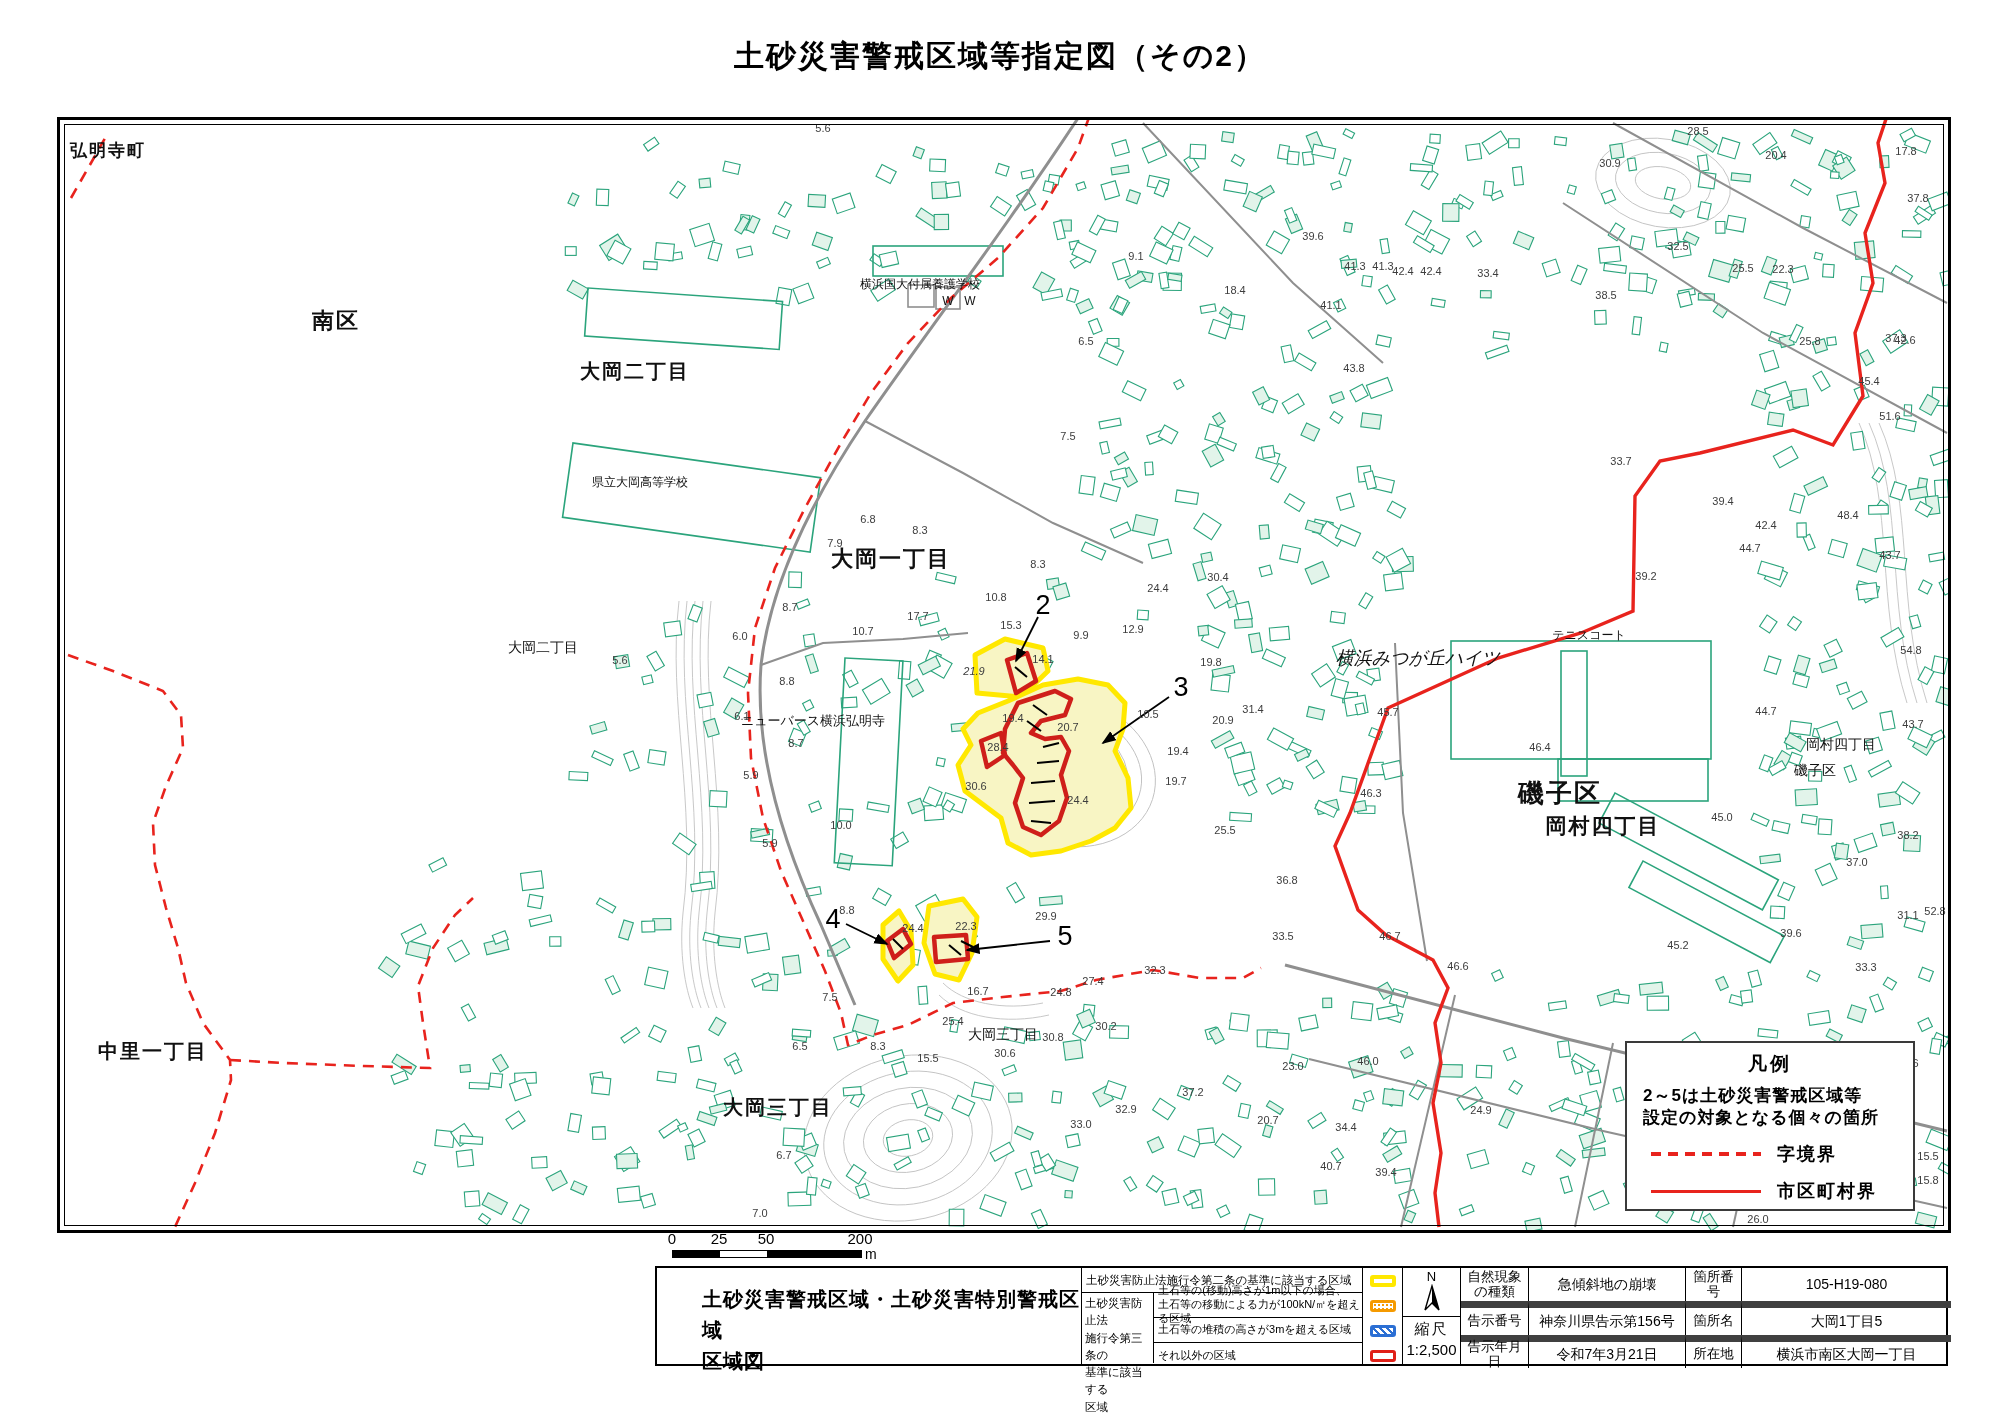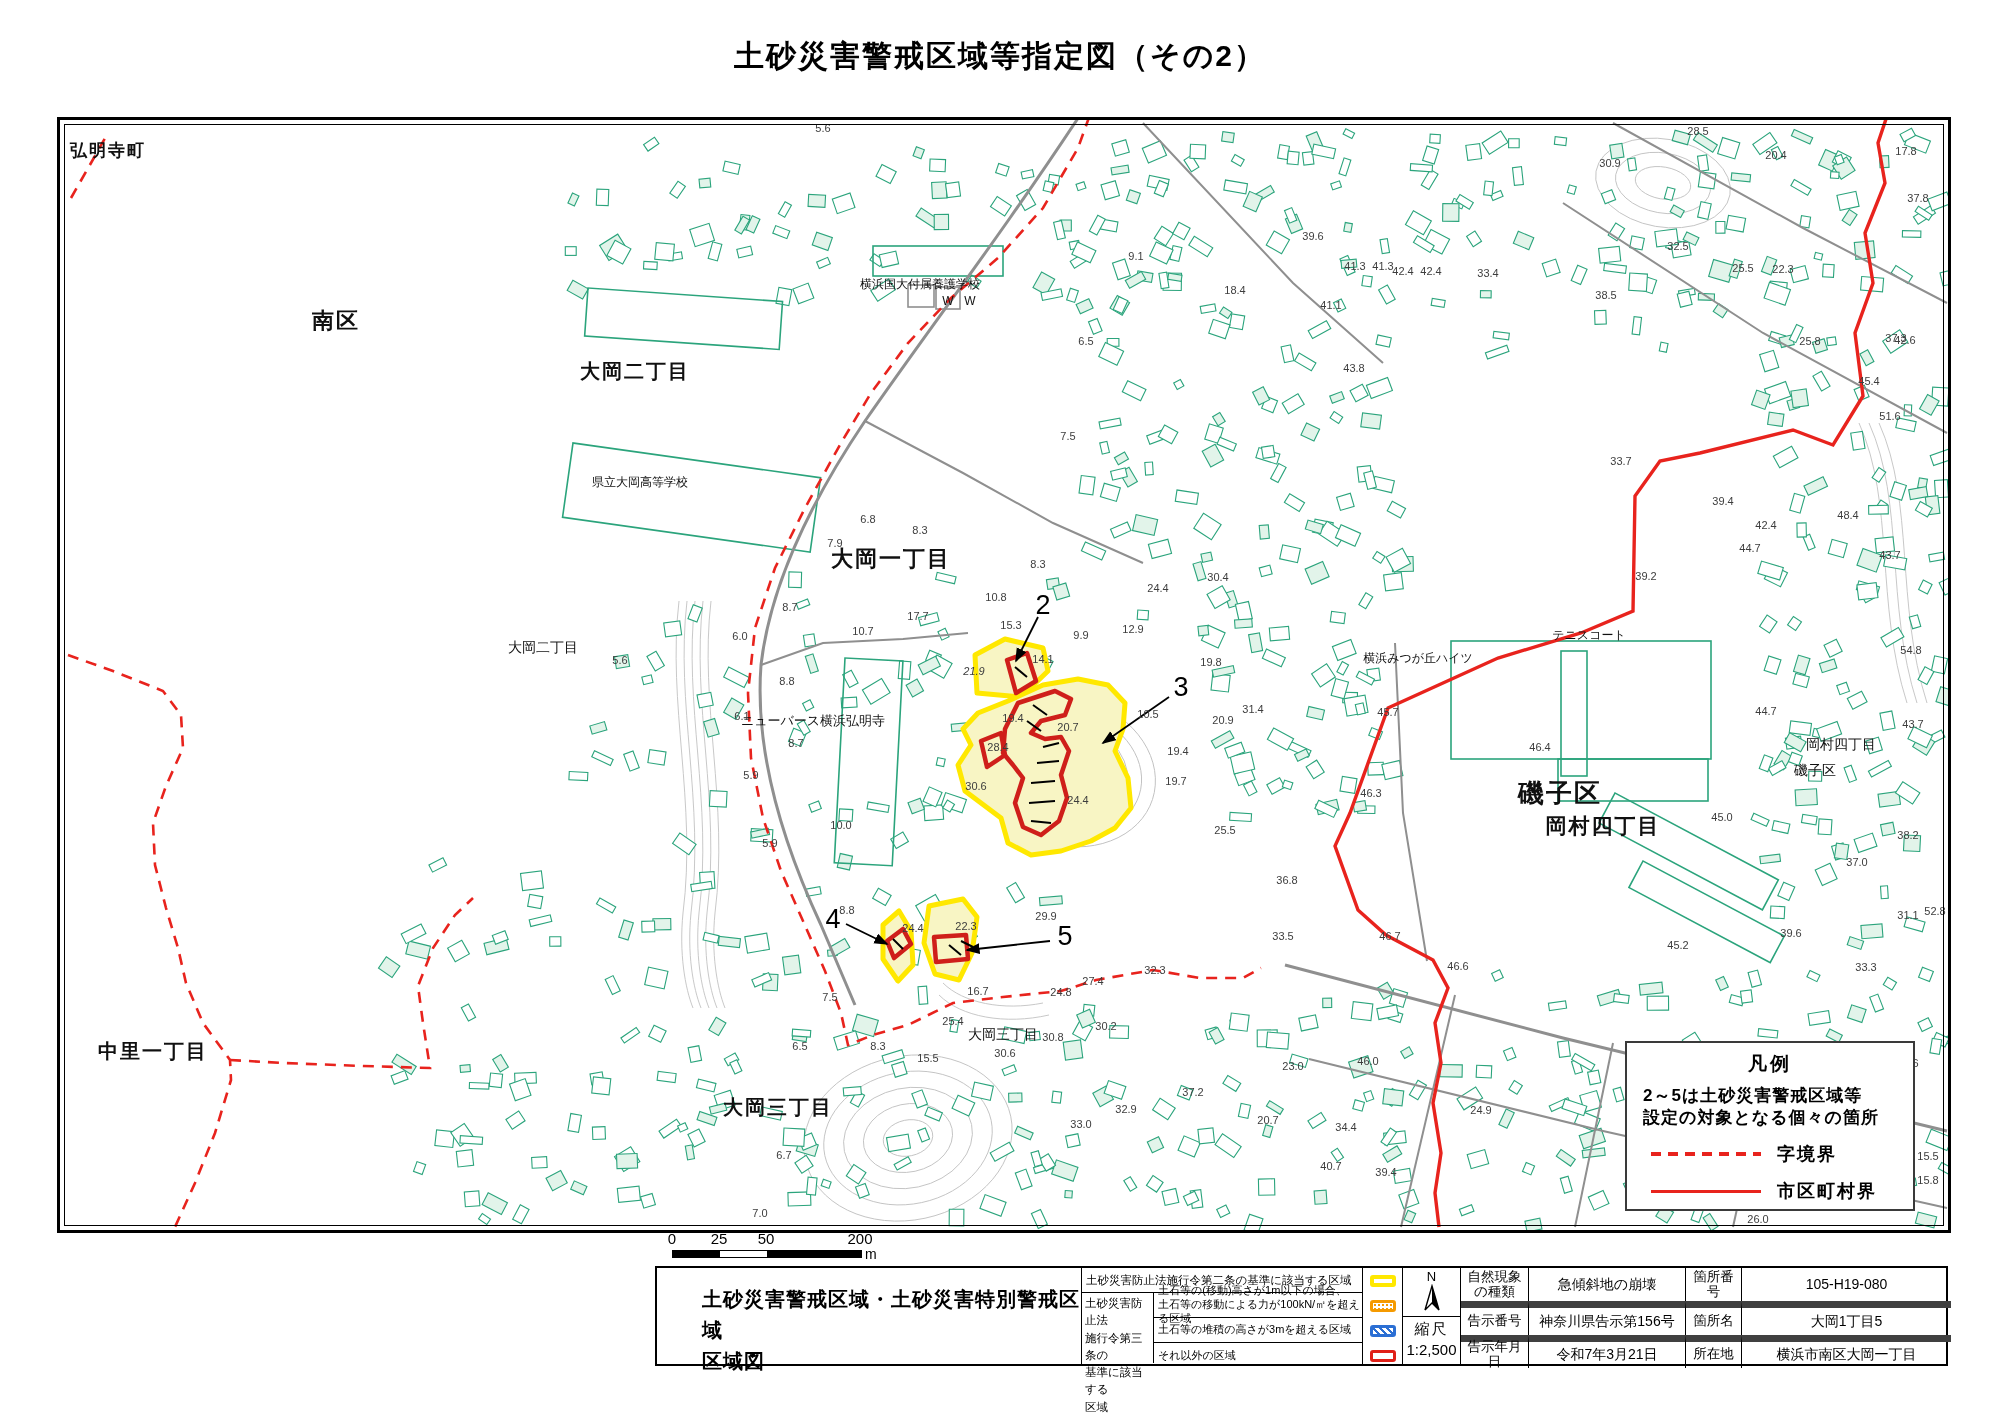--- a/index.html
+++ b/index.html
@@ -904,21 +904,21 @@
         <div class="plabel" style="left: 580px; top: 362px; font-size: 12px;">県立大岡高等学校</div>
         <div class="plabel bold" style="left: 831px; top: 439px; font-size: 22px;">大岡一丁目</div>
         <div class="plabel" style="left: 483px; top: 528px; font-size: 14px;">大岡二丁目</div>
         <div class="plabel" style="left: 753px; top: 601px; font-size: 13px;">ニューバース横浜弘明寺</div>
         <div class="plabel bold" style="left: 93px; top: 931px; font-size: 20px;">中里一丁目</div>
         <div class="plabel bold" style="left: 718px; top: 987px; font-size: 20px;">大岡三丁目</div>
         <div class="plabel" style="left: 943px; top: 915px; font-size: 14px;">大岡三丁目</div>
         <div class="plabel bold" style="left: 1500px; top: 673px; font-size: 26px;">磯子区</div>
         <div class="plabel bold" style="left: 1543px; top: 706px; font-size: 21px;">岡村四丁目</div>
         <div class="plabel" style="left: 1529px; top: 515px; font-size: 12px;">テニスコート</div>
-        <div class="plabel" style="left: 1358px; top: 538px; font-size: 12px;">横浜みつが丘ハイツ</div>
+        <div class="plabel" style="left: 1358px; top: 538px; font-size: 18px; font-style: italic;">横浜みつが丘ハイツ</div>
         <div class="plabel" style="left: 1781px; top: 625px; font-size: 14px;">岡村四丁目</div>
         <div class="plabel" style="left: 1755px; top: 651px; font-size: 14px;">磯子区</div>
         <div class="plabel" style="left: 888px; top: 181px; font-size: 12px;">W</div>
         <div class="plabel" style="left: 910px; top: 181px; font-size: 12px;">W</div>
         <div class="elabel" style="left: 763px; top: 8px;">5.6</div>
         <div class="elabel" style="left: 1846px; top: 31px;">17.8</div>
         <div class="elabel" style="left: 1638px; top: 11px;">28.5</div>
         <div class="elabel" style="left: 1716px; top: 35px;">20.4</div>
         <div class="elabel" style="left: 1550px; top: 43px;">30.9</div>
         <div class="elabel" style="left: 1253px; top: 116px;">39.6</div>

